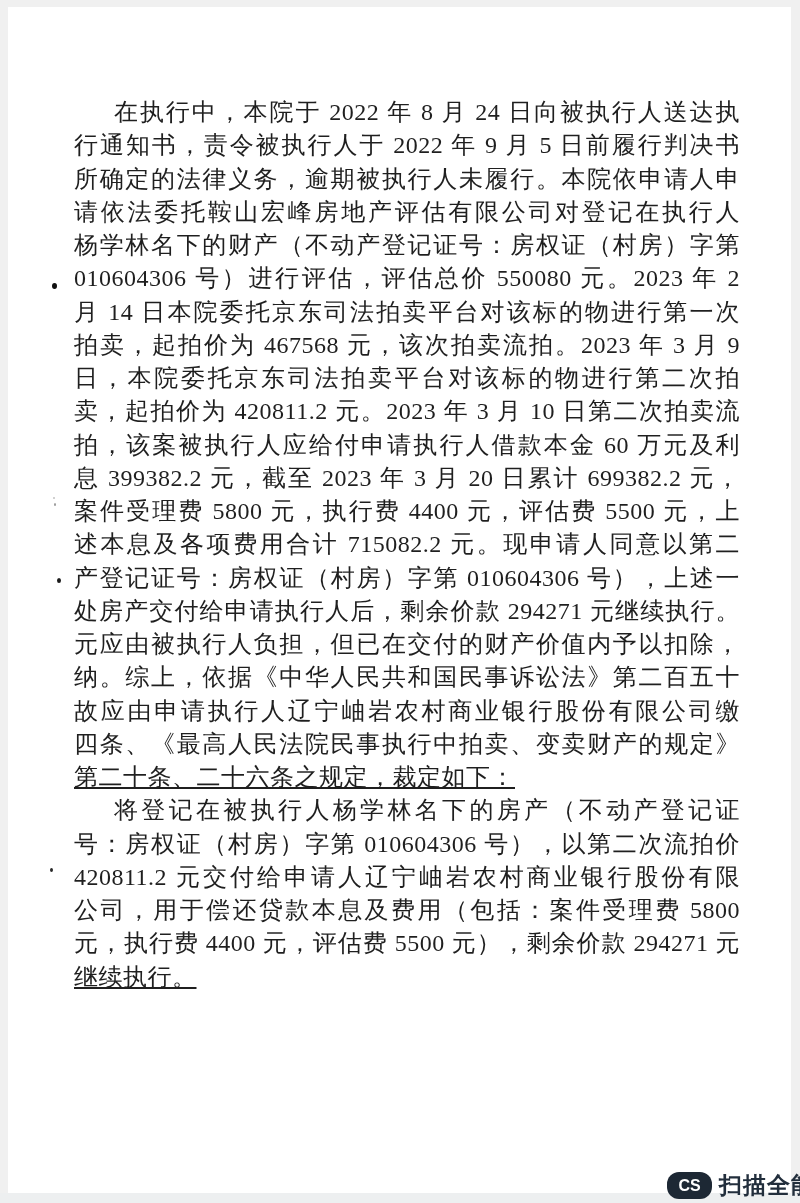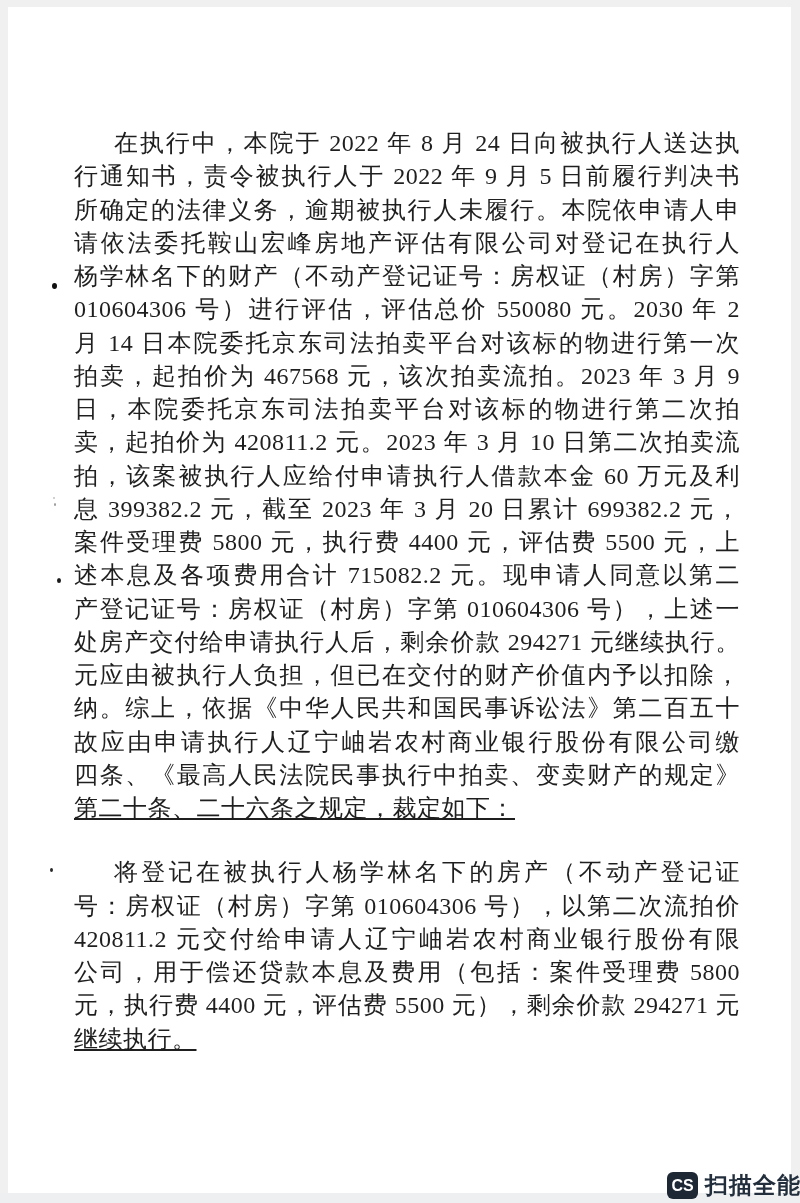--- a/index.html
+++ b/index.html
@@ -43,21 +43,20 @@
     font-size: 24px;
     overflow: hidden;
     text-align: justify;
     text-align-last: justify;
     text-justify: inter-character;
     white-space: normal;
     letter-spacing: 0.5px;
   }
   .line.indent {
     text-indent: 40px;
-    margin-top: 31px;
   }
   .line.p-end {
     text-align-last: left;
     text-decoration: underline;
   }
   
   .speck {
     position: absolute;
     border-radius: 50%;
   }
@@ -71,23 +70,23 @@
     position: absolute;
     left: 667px;
     top: 1170px;
     display: flex;
     align-items: center;
     gap: 7px;
     white-space: nowrap;
     z-index: 5;
   }
   .wm-badge {
-    width: 31px;
+    width: 45px;
     height: 27px;
-    border-radius: 6px;
+    border-radius: 12px;
     display: flex;
     align-items: center;
     justify-content: center;
     font-family: "Liberation Sans", sans-serif;
     font-weight: bold;
     font-size: 16px;
   }
   .wm-label {
     font-family: "Liberation Sans", sans-serif;
     font-weight: bold;
@@ -101,21 +100,21 @@
 <div class="paper" style="background: rgb(255, 255, 255);"></div>
 
 <div class="doc-body" style="color: rgb(31, 31, 31);">
 
 <div>
       <div class="line indent">在执行中，本院于 2022 年 8 月 24 日向被执行人送达执</div>
       <div class="line">行通知书，责令被执行人于 2022 年 9 月 5 日前履行判决书</div>
       <div class="line">所确定的法律义务，逾期被执行人未履行。本院依申请人申</div>
       <div class="line">请依法委托鞍山宏峰房地产评估有限公司对登记在执行人</div>
       <div class="line">杨学林名下的财产（不动产登记证号：房权证（村房）字第</div>
-      <div class="line">010604306 号）进行评估，评估总价 550080 元。2030 年 2</div>
+      <div class="line">010604306 号）进行评估，评估总价 550080 元。2023 年 2</div>
       <div class="line">月 14 日本院委托京东司法拍卖平台对该标的物进行第一次</div>
       <div class="line">拍卖，起拍价为 467568 元，该次拍卖流拍。2023 年 3 月 9</div>
       <div class="line">日，本院委托京东司法拍卖平台对该标的物进行第二次拍</div>
       <div class="line">卖，起拍价为 420811.2 元。2023 年 3 月 10 日第二次拍卖流</div>
       <div class="line">拍，该案被执行人应给付申请执行人借款本金 60 万元及利</div>
       <div class="line">息 399382.2 元，截至 2023 年 3 月 20 日累计 699382.2 元，</div>
       <div class="line">案件受理费 5800 元，执行费 4400 元，评估费 5500 元，上</div>
       <div class="line">述本息及各项费用合计 715082.2 元。现申请人同意以第二</div>
       <div class="line">产登记证号：房权证（村房）字第 010604306 号），上述一</div>
       <div class="line">处房产交付给申请执行人后，剩余价款 294271 元继续执行。</div>

